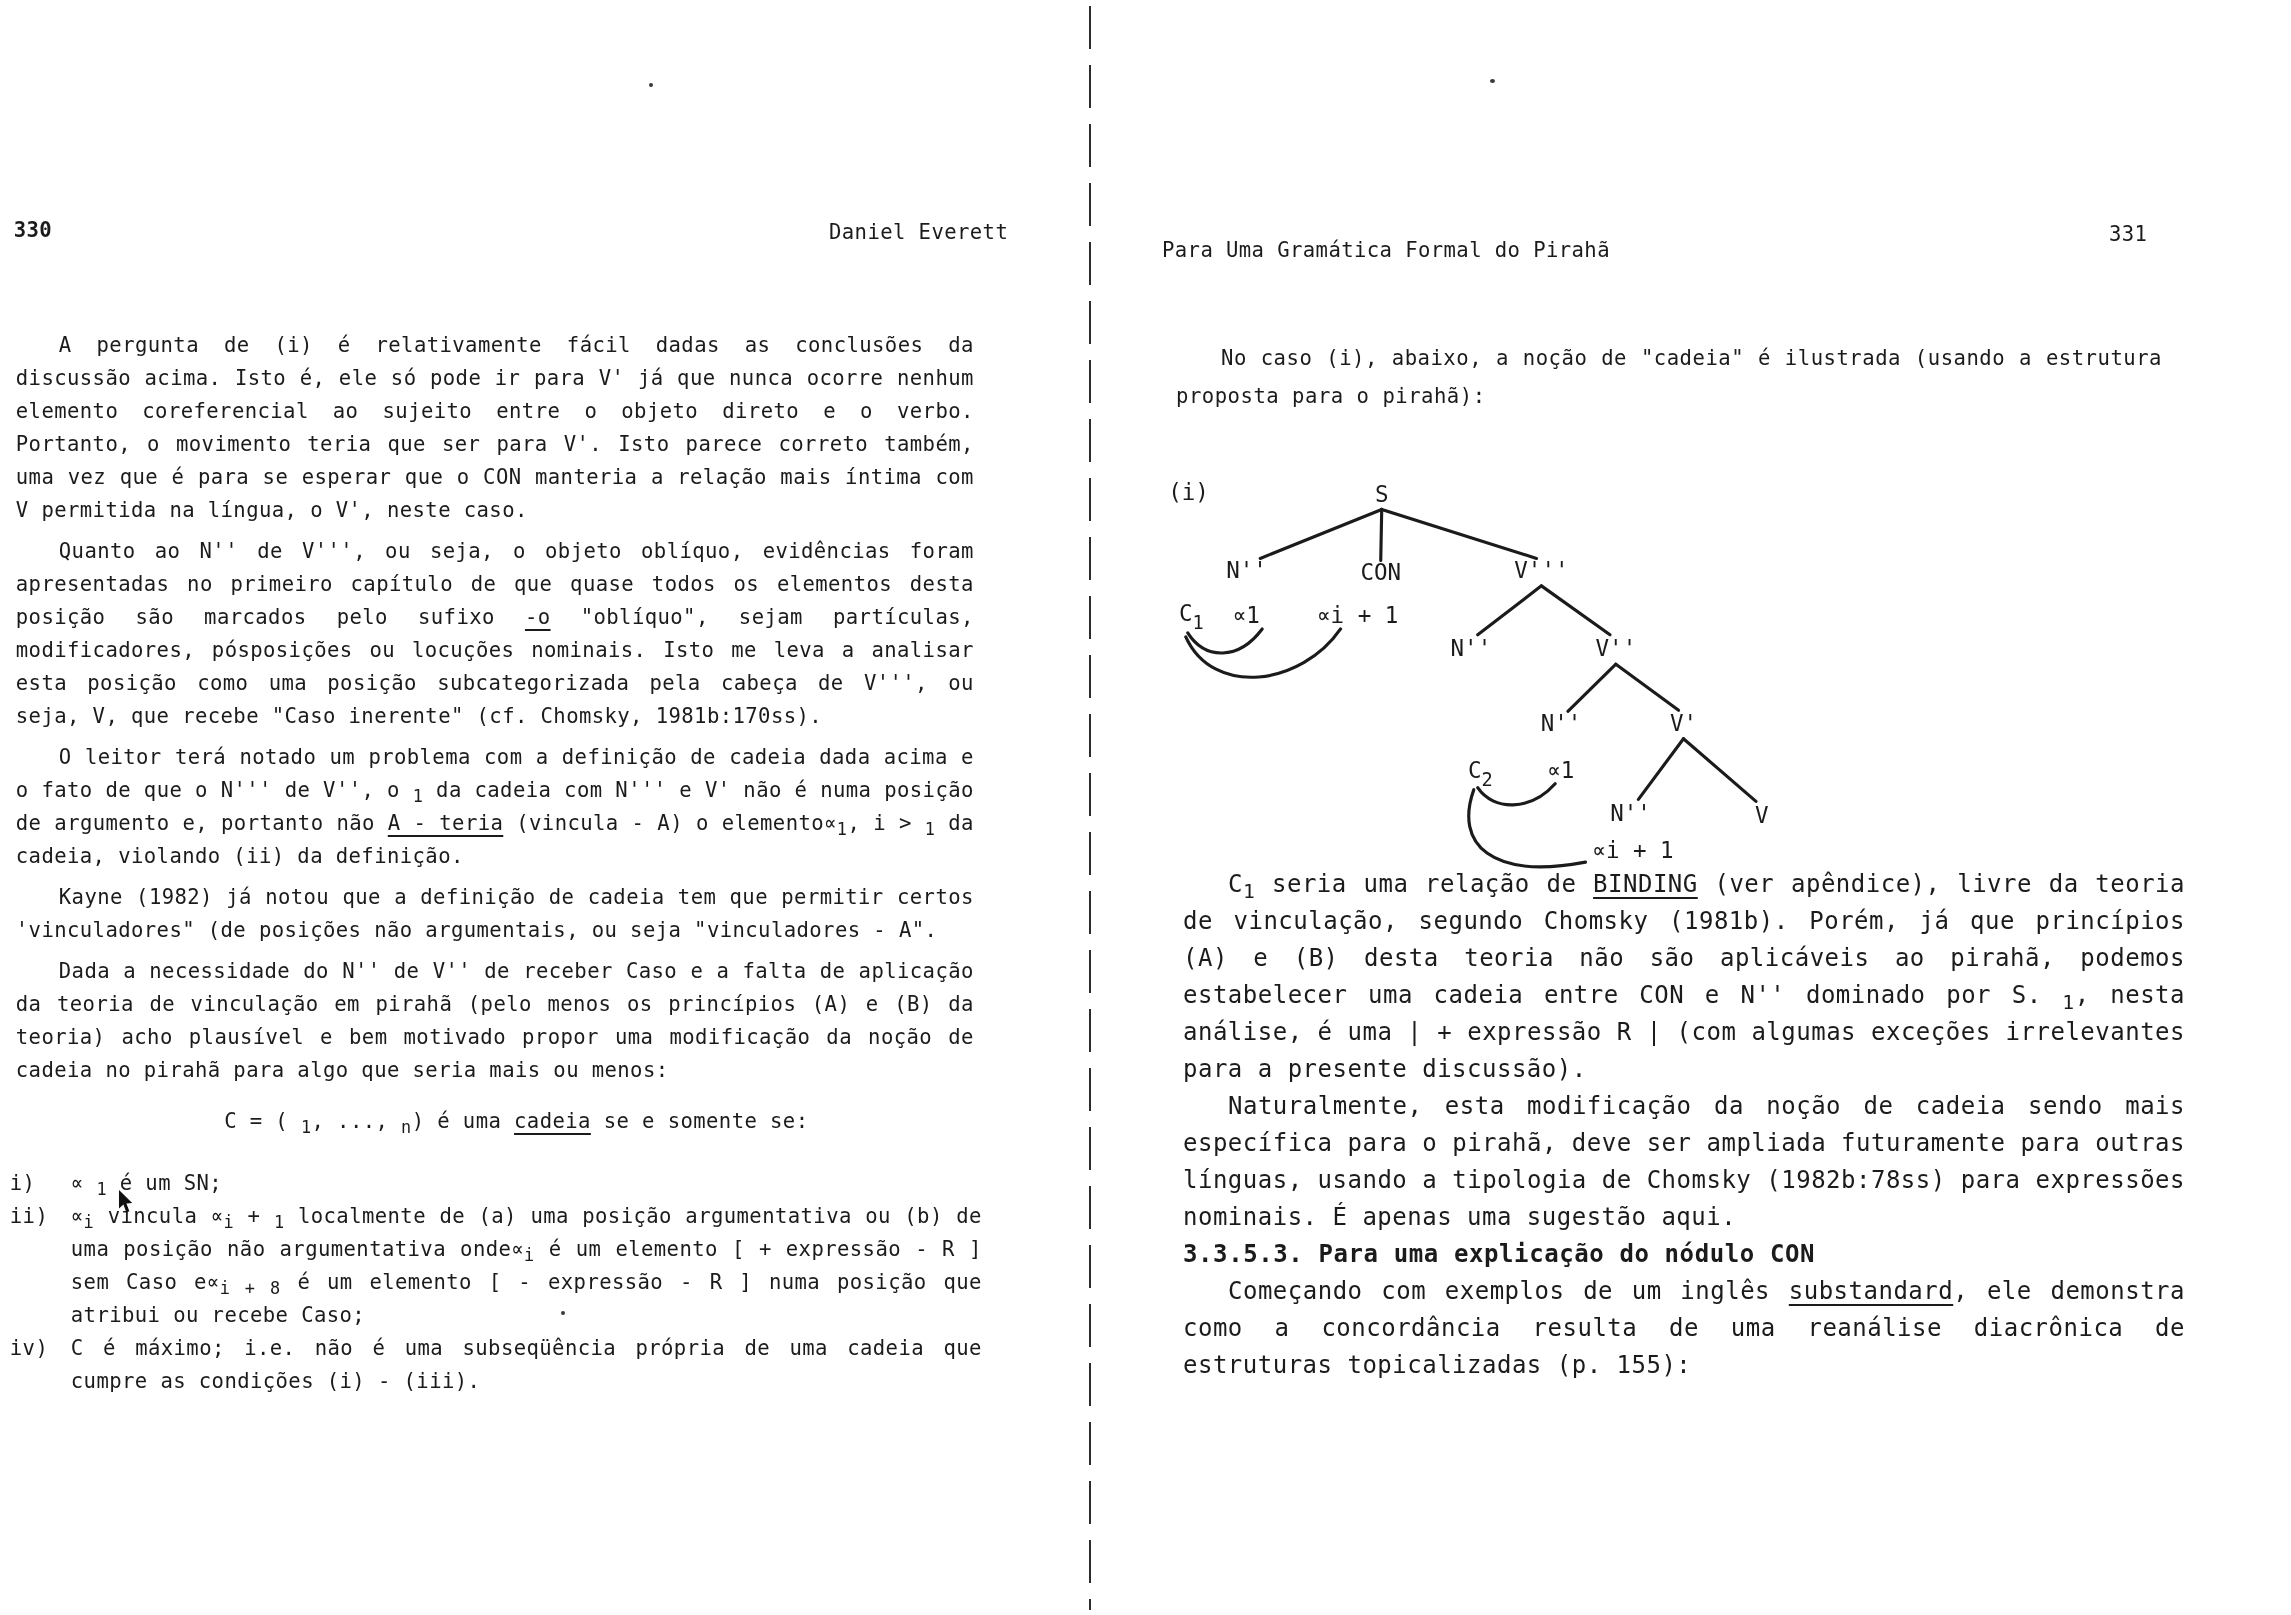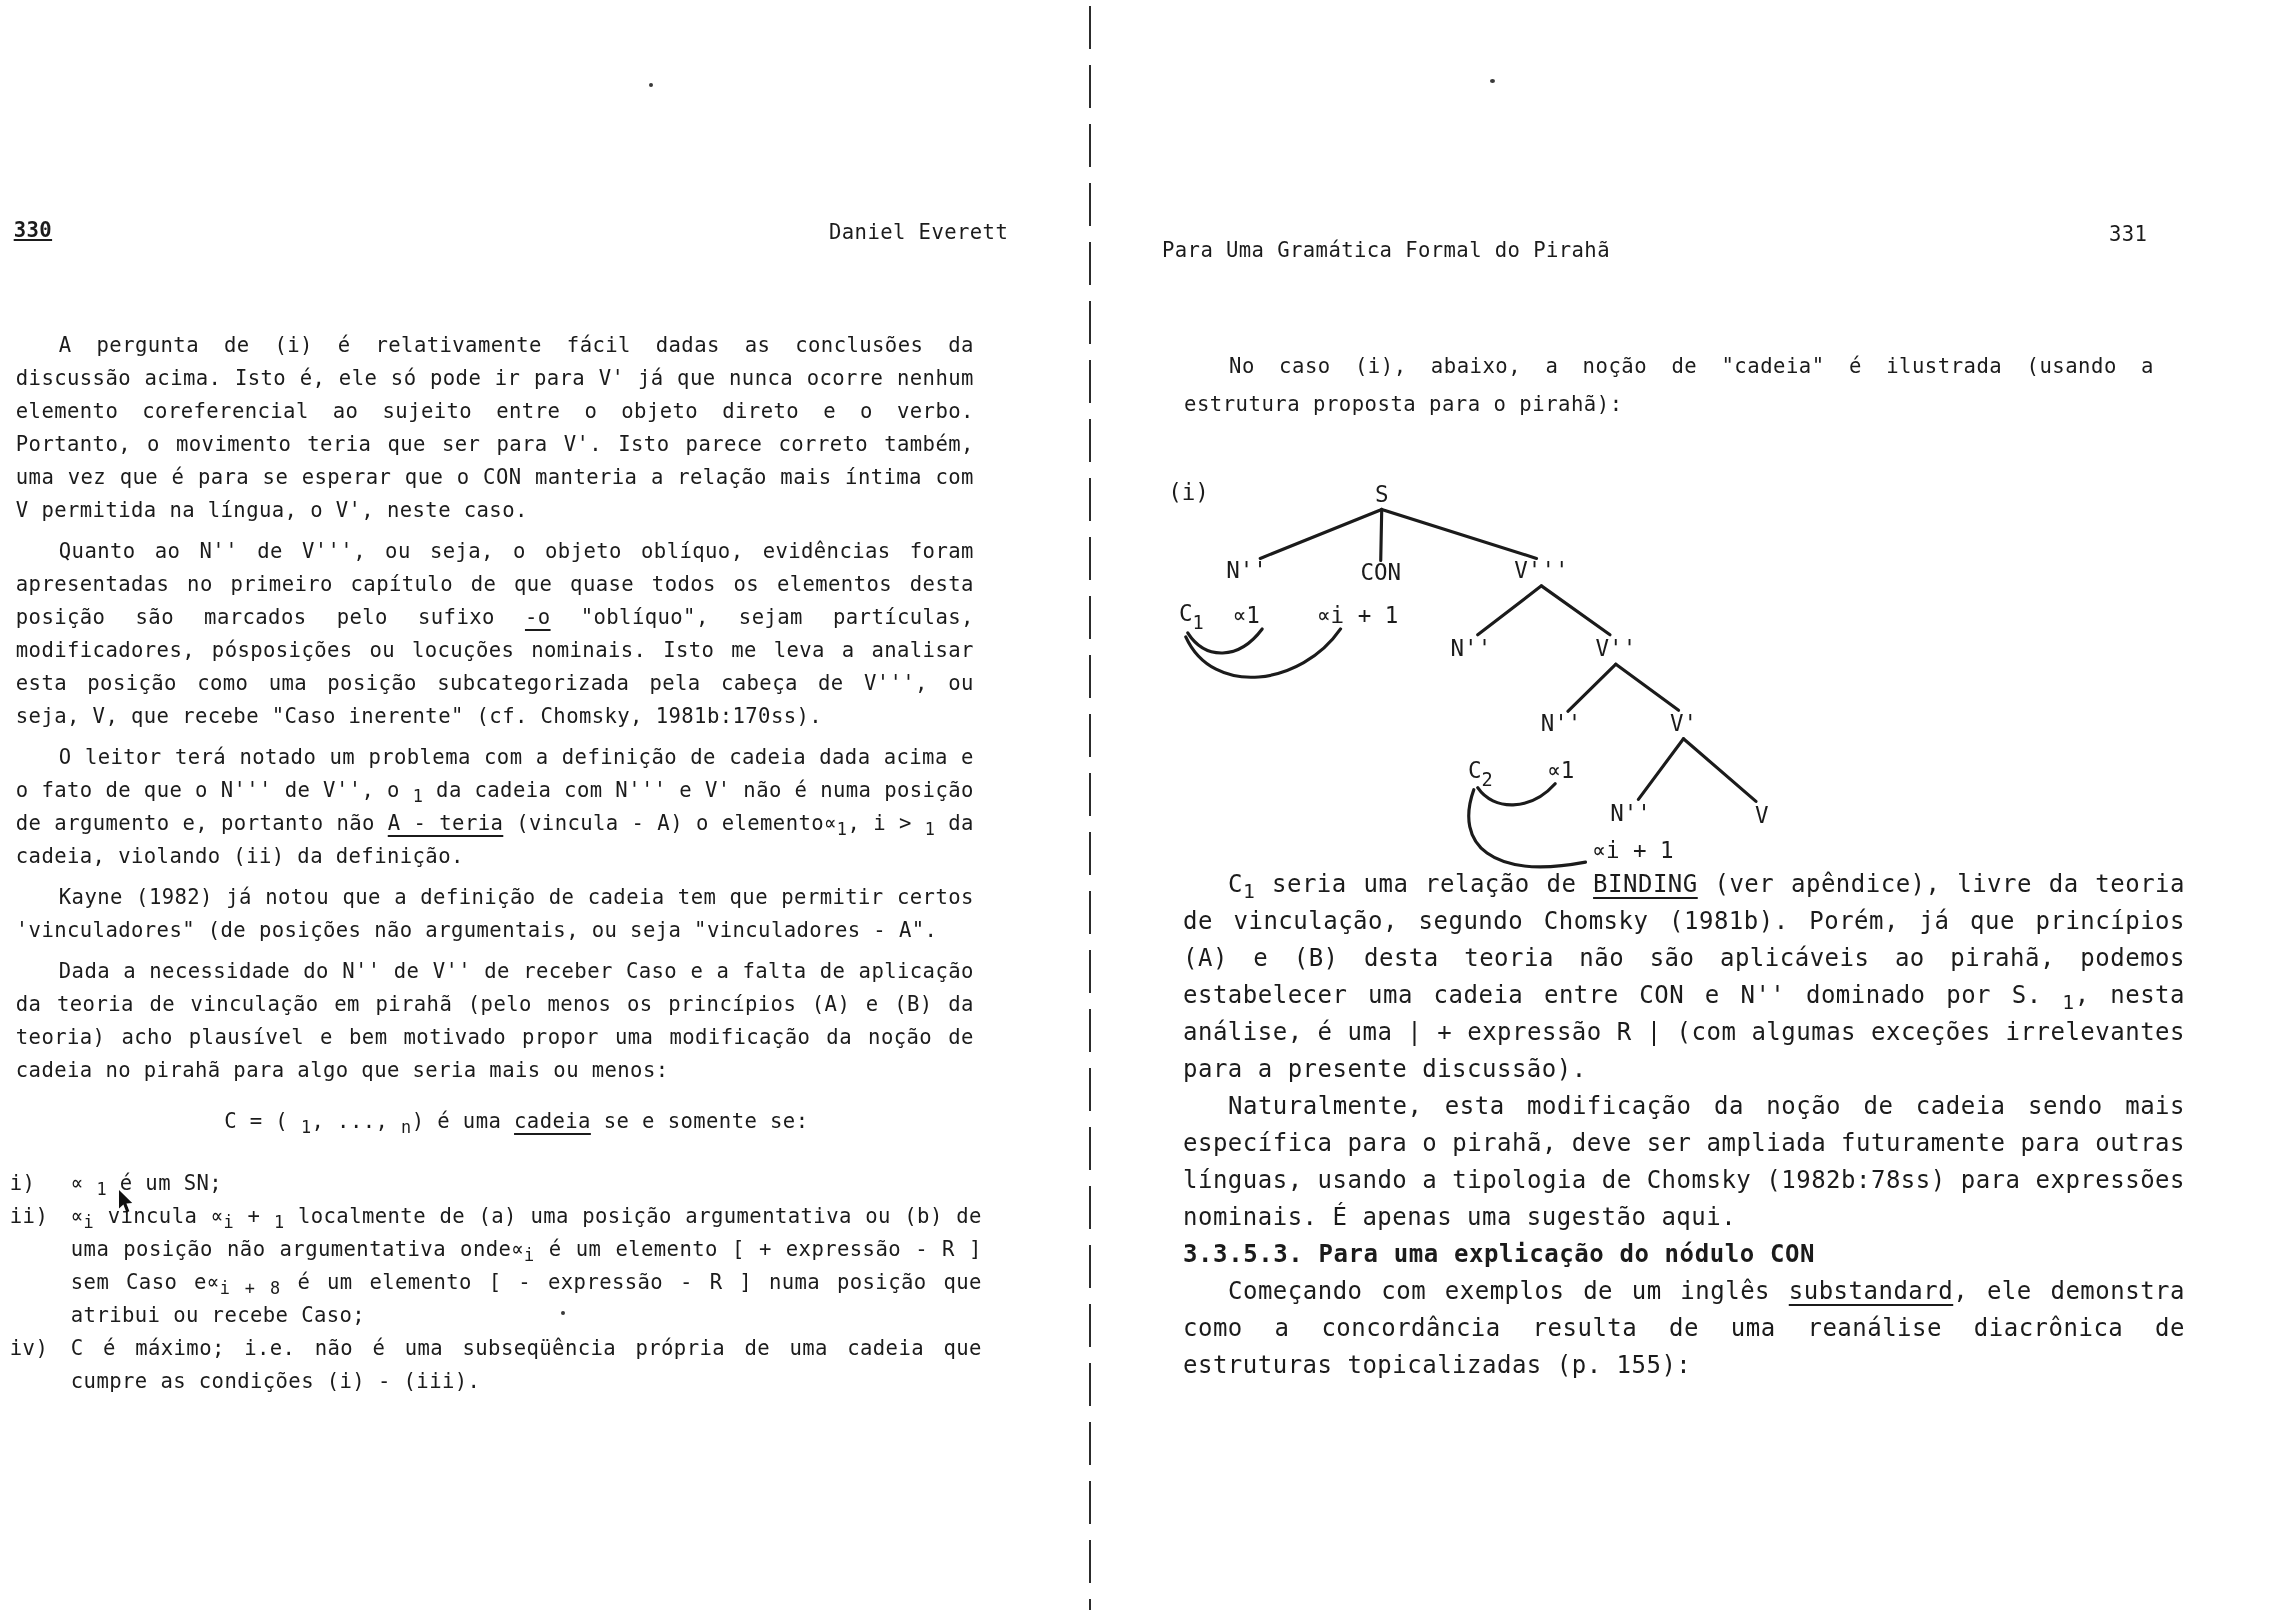--- a/index.html
+++ b/index.html
@@ -20,21 +20,21 @@
   }
   #left-body p{margin:8px;text-indent:43px;}
   .chain-intro{margin:17.6px 0 29px 0;padding-left:43px;text-indent:0 !important;text-align:center;}
   .def-item{position:relative;padding-left:63px;text-align:justify;}
   .def-label{position:absolute;left:2px;top:0;}
   
   #right-lead{
     position:absolute;left:1168px;top:331px;width:1002px;
     font-size:20.6px;line-height:38px;letter-spacing:0.5px;text-align:justify;
   }
-  #right-lead p{margin:16px;text-indent:45px;}
+  #right-lead p{margin:8px;text-indent:45px;}
   #right-body{
     position:absolute;left:1168px;top:866px;width:1002px;
     font-size:24px;line-height:37px;letter-spacing:0.5px;text-align:justify;margin-left:15px;
   }
   #right-body p{margin:0;text-indent:45px;}
   #section-heading{
     margin:61px 0 0 0;font-weight:bold;text-indent:0 !important;
     text-align:left !important;letter-spacing:0.6px;
   }
   .after-heading{margin-top:25.5px !important;}
@@ -55,21 +55,21 @@
   #tree-svg line,#tree-svg path{stroke:#1b1b1b;stroke-width:3.2;fill:none;stroke-linecap:round;}
   
   .speck{position:absolute;background:#3a3a3a;border-radius:50%;}
   #mouse-cursor{position:absolute;left:118px;top:1190px;width:15.7px;height:23.5px;}
 </style>
 </head>
 <body>
 
 <div id="scan">
 
-  <div class="hdr" style="left:13.7px;top:218px;font-weight:bold;text-decoration:underline;">330</div>
+  <div class="hdr" style="left:13.7px;top:218px;font-weight:bold;">330</div>
   <div class="hdr" style="left:829px;top:220px;">Daniel Everett</div>
   <div class="hdr" style="left:1162px;top:238px;">Para Uma Gramática Formal do Pirahã</div>
   <div class="hdr" style="left:2109px;top:222px;">331</div>
 
   <div id="page-divider"></div>
 
   <div class="speck" style="left:649px;top:83px;width:3.9px;height:3.9px;"></div>
   <div class="speck" style="left:1490px;top:79px;width:4.9px;height:3.9px;"></div>
   <div class="speck" style="left:561px;top:1311px;width:3.9px;height:3.9px;"></div>
 

